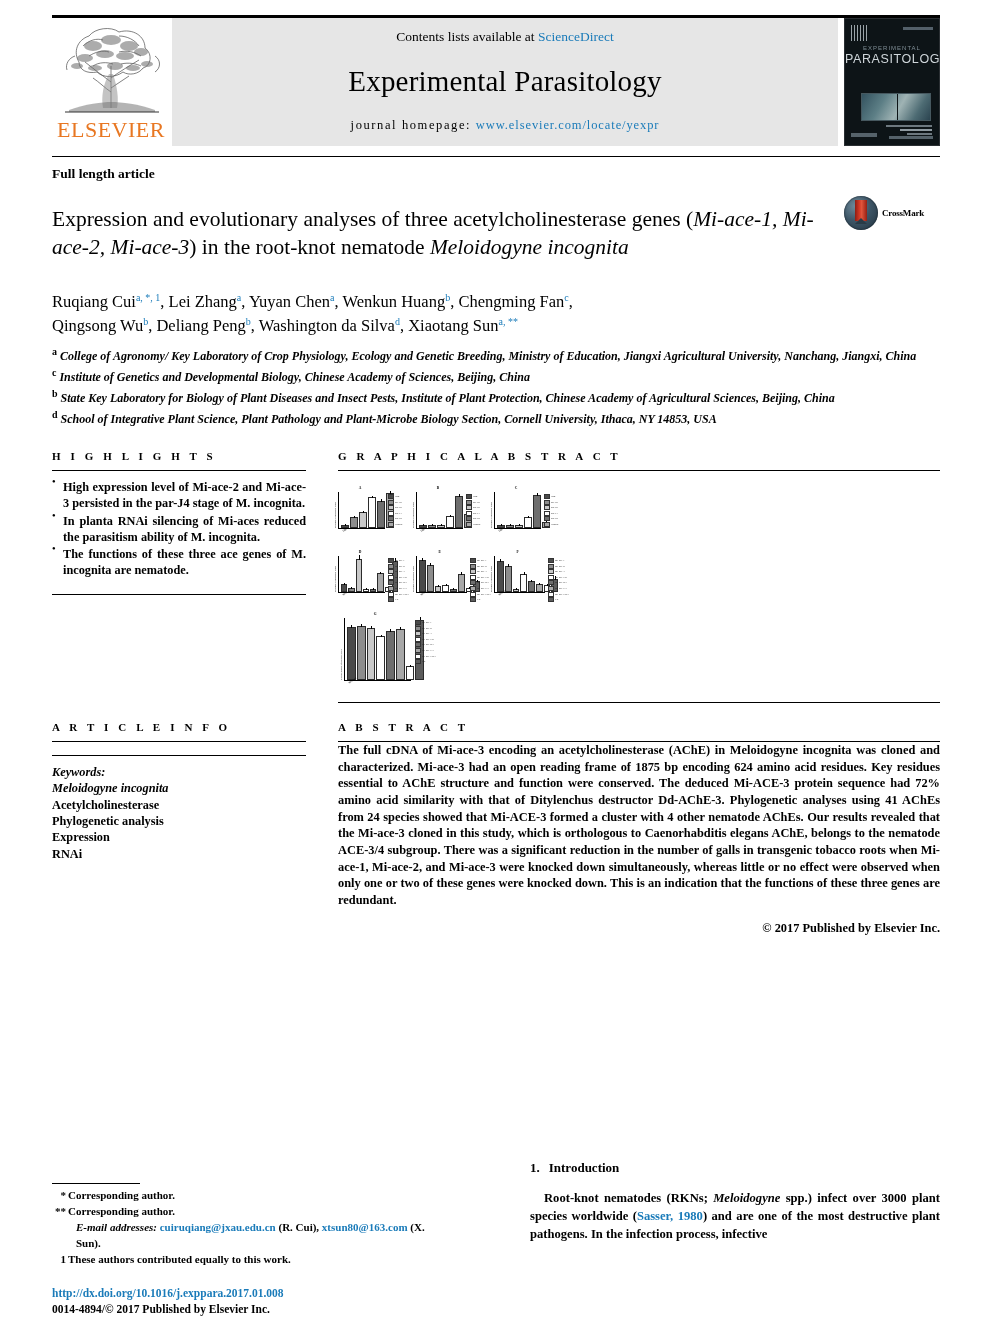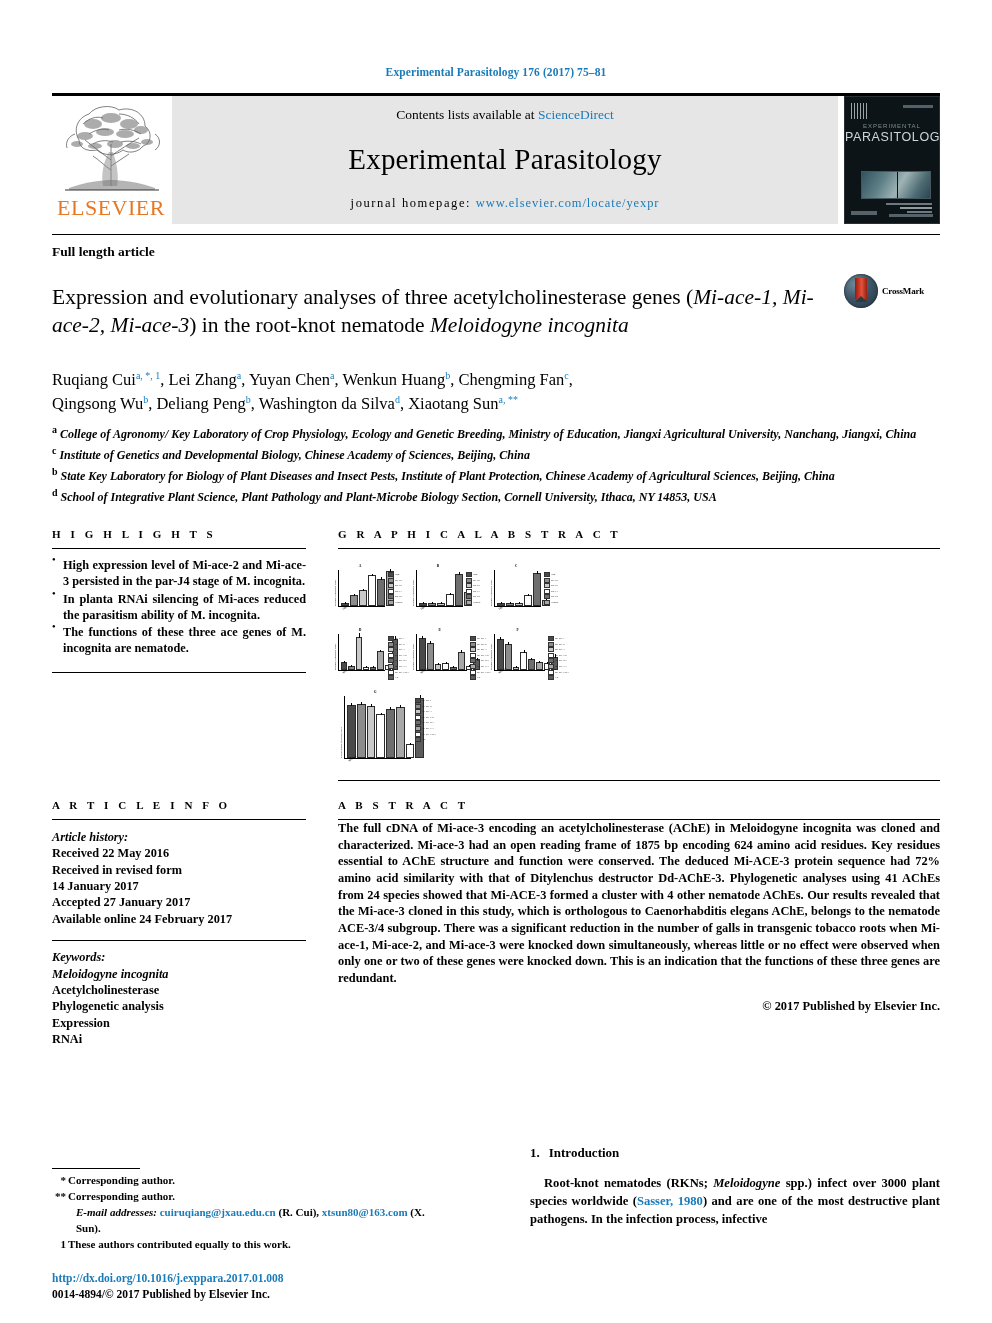--- a/index.html
+++ b/index.html
@@ -183,21 +183,20 @@
   .legend .le{display:flex;align-items:center;gap:1px;}
   .legend .sw{width:4px;height:3px;display:block;border:.4px solid #333;}
   .legend .lt{font-size:2.6px;color:#222;white-space:nowrap;}
   .xtick{position:absolute;font-size:2.6px;transform:rotate(-35deg);transform-origin:left top;white-space:nowrap;}
 </style>
 </head>
 <body>
 
 <div class="page">
 
-  <div class="running-head">Experimental Parasitology 176 (2017) 75–81</div>
 
   <div class="masthead">
 
     <div class="elsevier-block">
       <svg class="tree-svg" width="104" height="96" viewBox="0 0 104 96">
         <g fill="none" stroke="#4a4a4a" stroke-width="0.7">
           <path d="M52 86 L52 44 M52 60 C44 54 36 48 26 40 M52 56 C60 50 70 44 80 38 M52 70 C46 66 40 60 34 56 M52 66 C58 62 64 58 70 54"></path>
           <path d="M20 40 C14 30 18 18 30 14 C36 6 52 4 60 10 C74 6 86 14 86 26 C94 32 92 44 84 46 C80 52 70 54 64 50 C56 56 44 56 38 50 C28 52 20 48 20 40 Z"></path>
           <path d="M24 24 C30 18 38 16 44 18 M60 14 C68 14 76 18 80 24 M30 34 C36 30 44 28 50 30 M60 30 C68 28 76 30 82 34 M34 44 C40 40 48 40 54 42 M62 42 C70 40 78 42 82 44"></path>
           <path d="M16 34 C10 36 6 42 8 48 M96 34 C102 38 102 46 96 50"></path>
@@ -728,28 +727,20 @@
       </div>
 
       <div class="ga-bottom-rule"></div>
     </div>
   </div>
 
   <div class="cols" style="margin-top:18px;">
     <div class="col-left">
       <div class="sec-head">A R T I C L E  I N F O</div>
       <div class="rule"></div>
-      <div class="info-block">
-        <div class="lbl">Article history:</div>
-        <div>Received 22 May 2016</div>
-        <div>Received in revised form</div>
-        <div>14 January 2017</div>
-        <div>Accepted 27 January 2017</div>
-        <div>Available online 24 February 2017</div>
-      </div>
       <div class="kw-rule"></div>
       <div class="info-block" style="margin-top:0;">
         <div class="lbl">Keywords:</div>
         <div style="font-style:italic;">Meloidogyne incognita</div>
         <div>Acetylcholinesterase</div>
         <div>Phylogenetic analysis</div>
         <div>Expression</div>
         <div>RNAi</div>
       </div>
     </div>

